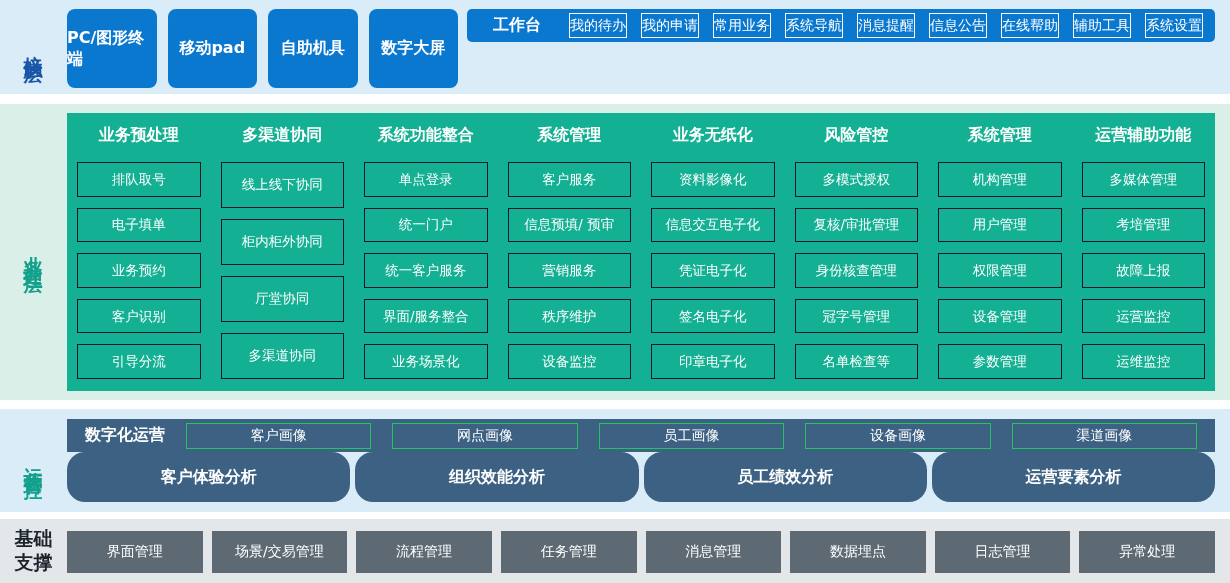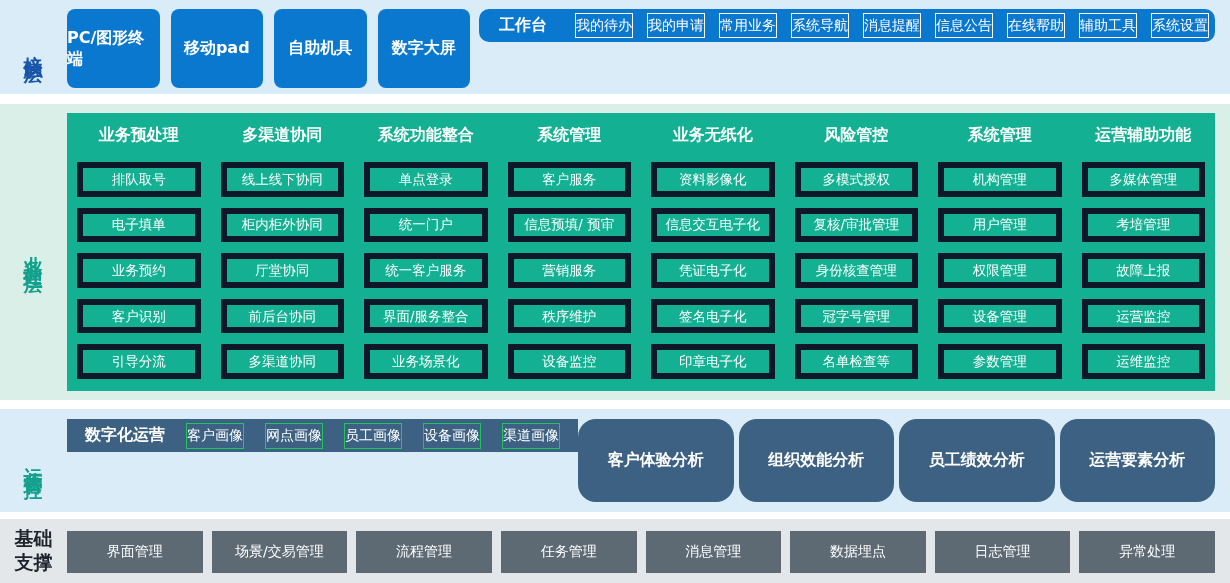--- a/index.html
+++ b/index.html
@@ -21,36 +21,36 @@
   .label-blue .vtext { color: #1a56a8; }
   .label-teal .vtext { color: #12a18d; }
   .label-black { color: #1c232b; font-size: 19px; line-height: 1.25; }
   .label-black .wtext { width: 42px; word-break: break-all; text-align: center; }
 
   
   .contact-body { flex: 1; display: flex; flex-direction: row; gap: 9px; padding: 9px 15px 6px 0; }
   .channel-row { flex: 1; display: flex; gap: 11px; }
   .channel-btn { flex: 1; background: #0b78d0; color: #fff; font-weight: bold; font-size: 16px;
                  display: flex; align-items: center; justify-content: center; border-radius: 8px; cursor: pointer; }
-  .workbench-bar { height: 33px; background: #0b78d0; display: flex; align-items: center; gap: 14px; padding: 0 6px; border-radius: 10px; }
+  .workbench-bar { height: 33px; background: #0b78d0; display: flex; align-items: center; gap: 14px; padding: 0 12px; border-radius: 5px; }
   .workbench-label { color: #fff; font-weight: bold; font-size: 16px; padding: 0 14px; white-space: nowrap; }
   .workbench-item { flex: 1; border: 1px solid #ffffff; color: #fff; font-size: 14px; height: 25px;
                     display: flex; align-items: center; justify-content: center; cursor: pointer; white-space: nowrap; }
 
   
   .biz-columns { flex: 1; display: flex; padding: 9px 15px 9px 0; }
   .biz-col { flex: 1; background: #14b093; display: flex; flex-direction: column; padding: 6px 10px 12px; }
   .biz-col-title { color: #fff; font-weight: bold; font-size: 16px; height: 32px; display: flex;
                    align-items: center; justify-content: center; white-space: nowrap; }
-  .biz-item { flex: 1; margin-top: 11px; border: 6px solid #0f172a; color: #fff; font-size: 13.5px;
+  .biz-item { flex: 1; margin-top: 11px; border: 1px solid #0f172a; color: #fff; font-size: 13.5px;
               display: flex; align-items: center; justify-content: center; text-align: center;
               line-height: 1.12; cursor: pointer; padding: 1px 2px; }
 
   
-  .op-body { flex: 1; display: flex; flex-direction: row; padding: 10px 15px 10px 0; }
+  .op-body { flex: 1; display: flex; flex-direction: column; padding: 10px 15px 10px 0; }
   .digital-bar { height: 33px; background: #3c6183; display: flex; align-items: center; gap: 21px; padding: 0 18px; }
   .digital-label { color: #fff; font-weight: bold; font-size: 16px; white-space: nowrap; }
   .digital-item { flex: 1; border: 1px solid #22c55e; color: #fff; font-size: 14px; height: 26px;
                   display: flex; align-items: center; justify-content: center; cursor: pointer; }
   .analysis-row { flex: 1; display: flex; gap: 5px; }
   .analysis-box { flex: 1; background: #3c6183; border-radius: 18px; color: #fff; font-weight: bold; font-size: 16px;
                   display: flex; align-items: center; justify-content: center; cursor: pointer; }
 
   
   .foundation-row { flex: 1; display: flex; gap: 9px; padding: 12px 15px 10px 0; }
@@ -99,21 +99,20 @@
           <div class="biz-item">电子填单</div>
           <div class="biz-item">业务预约</div>
           <div class="biz-item">客户识别</div>
           <div class="biz-item">引导分流</div>
         </div>
         <div class="biz-col">
           <div class="biz-col-title">多渠道协同</div>
           <div class="biz-item">线上线下协同</div>
           <div class="biz-item">柜内柜外协同</div>
           <div class="biz-item">厅堂协同</div>
-          <div class="biz-item">前后台协同</div>
           <div class="biz-item">多渠道协同</div>
         </div>
         <div class="biz-col">
           <div class="biz-col-title">系统功能整合</div>
           <div class="biz-item">单点登录</div>
           <div class="biz-item">统一门户</div>
           <div class="biz-item">统一客户服务</div>
           <div class="biz-item">界面/服务整合</div>
           <div class="biz-item">业务场景化</div>
         </div>

